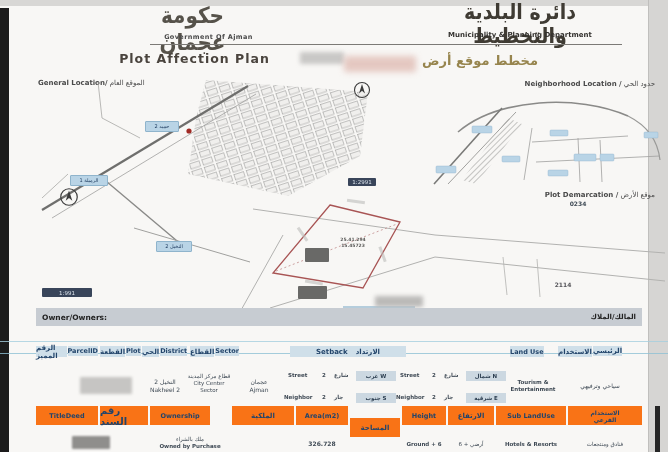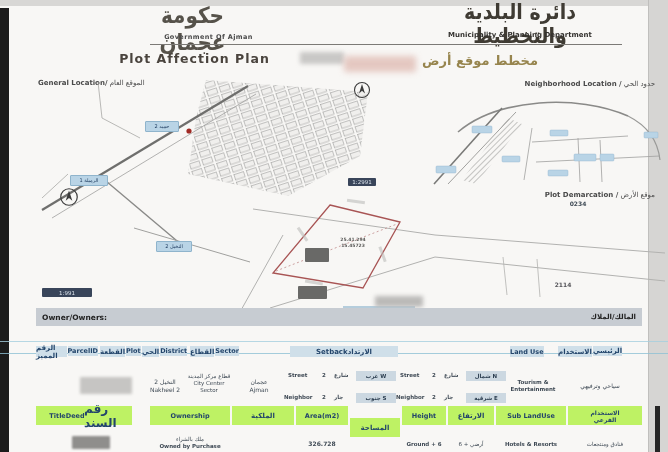--- a/index.html
+++ b/index.html
@@ -8,21 +8,21 @@
   .c{text-align:center;}
   .r{text-align:right;}
   .b{font-weight:bold;}.t55{font-size:5.5px;}.t6{font-size:6px;}.t65{font-size:6.5px;}
   .t7{font-size:7px;}.t75{font-size:7.5px;}
   .gray{color:#4a4a4a;}
   .val{color:#3f4a55;}
   .hcell{display:flex;flex-direction:row;gap:1px;}
   .hcell>div{background:#cfdfe9;color:#23456b;font-weight:bold;display:flex;align-items:center;justify-content:center;}
   .h1a{height:11px;font-size:7px;}
   .h1e{height:10px;font-size:6.5px;}
-  .h2cell{background:#bef264;color:#23456b;font-weight:bold;display:flex;flex-direction:column;align-items:center;justify-content:center;height:19px;font-size:6.5px;}
+  .h2cell{background:#f97316;color:#23456b;font-weight:bold;display:flex;flex-direction:column;align-items:center;justify-content:center;height:19px;font-size:6.5px;}
   .chip{background:#b9d4e6;border:1px solid #8fb4cc;font-size:5px;color:#1d3a5e;display:flex;align-items:center;justify-content:center;border-radius:1px;line-height:1;}
   .dchip{background:#39455a;color:#dfe7ee;font-size:5.5px;display:flex;align-items:center;justify-content:center;border-radius:1px;}
   .sbchip{background:#ccd8e1;font-size:5.5px;font-weight:bold;color:#2c3e50;display:flex;align-items:center;justify-content:center;height:10px;}
   .sbtxt{font-size:5.5px;color:#3f4a55;font-weight:bold;}
   .blurbox{border-radius:1px;}
   .callig{font-weight:bold;letter-spacing:-1px;transform:scaleY(1.12);}
 </style>
 </head>
 <body>
 
@@ -168,21 +168,21 @@
   </div>
   <div class="abs hcell" style="left:142px;top:346px;width:46px;">
     <div class="h1a">الحي</div>
       <div class="h1e">District</div>
   </div>
   <div class="abs hcell" style="left:190px;top:346px;width:38px;">
     <div class="h1a">القطاع</div>
       <div class="h1e">Sector</div>
   </div>
   <div class="abs hcell" style="left:290px;top:346px;width:218px;">
-    <div class="h1a" style="justify-content:space-between;padding:0 26px;box-sizing:border-box;">
+    <div class="h1a" style="justify-content:space-between;padding:0 26px;box-sizing:border-box;gap:8px;">
       <span>Setback</span>
         <span>الارتداد</span>
     </div>
     <div class="h1e"></div>
   </div>
   <div class="abs hcell" style="left:510px;top:346px;width:46px;">
     <div class="h1a" style="font-size:6.5px;">Land Use</div>
       <div class="h1e"></div>
   </div>
   <div class="abs hcell" style="left:558px;top:346px;width:84px;">
@@ -219,22 +219,22 @@
   <div class="abs sbchip" style="left:356px;top:393px;width:40px;">جنوب S</div>
   <div class="abs sbtxt" style="left:396px;top:394px;width:36px;">Neighbor</div>
   <div class="abs sbtxt" style="left:432px;top:394px;width:10px;">2</div>
   <div class="abs sbtxt" style="left:444px;top:394px;width:20px;">جار</div>
   <div class="abs sbchip" style="left:466px;top:393px;width:40px;">شرقية E</div>
 
   <div class="abs c t55 val b" style="left:505px;top:379px;width:56px;line-height:7px;">Tourism &amp; Entertainment</div>
   <div class="abs c t6 val" style="left:568px;top:382px;width:64px;" dir="rtl">سياحي وترفيهي</div>
 
   <div class="abs h2cell" style="left:36px;top:406px;width:62px;">TitleDeed</div>
-  <div class="abs h2cell" style="left:84px;top:406px;width:48px;font-size:12px;">رقم السند</div>
-  <div class="abs h2cell" style="left:150px;top:406px;width:80px;">Ownership</div>
+  <div class="abs h2cell" style="left:100px;top:406px;width:48px;font-size:10px;">رقم السند</div>
+  <div class="abs h2cell" style="left:150px;top:406px;width:60px;">Ownership</div>
   <div class="abs h2cell" style="left:232px;top:406px;width:62px;font-size:7px;">الملكية</div>
   <div class="abs h2cell" style="left:296px;top:406px;width:52px;">Area(m2)</div>
   <div class="abs h2cell" style="left:350px;top:406px;width:50px;font-size:7px;margin-top:12px;">المساحة</div>
   <div class="abs h2cell" style="left:402px;top:406px;width:44px;">Height</div>
   <div class="abs h2cell" style="left:448px;top:406px;width:46px;font-size:7px;">الارتفاع</div>
   <div class="abs h2cell" style="left:496px;top:406px;width:70px;">Sub LandUse</div>
   <div class="abs h2cell" style="left:568px;top:406px;width:74px;font-size:6px;line-height:7px;">
     <div>الاستخدام</div>
       <div>الفرعي</div>
   </div>

